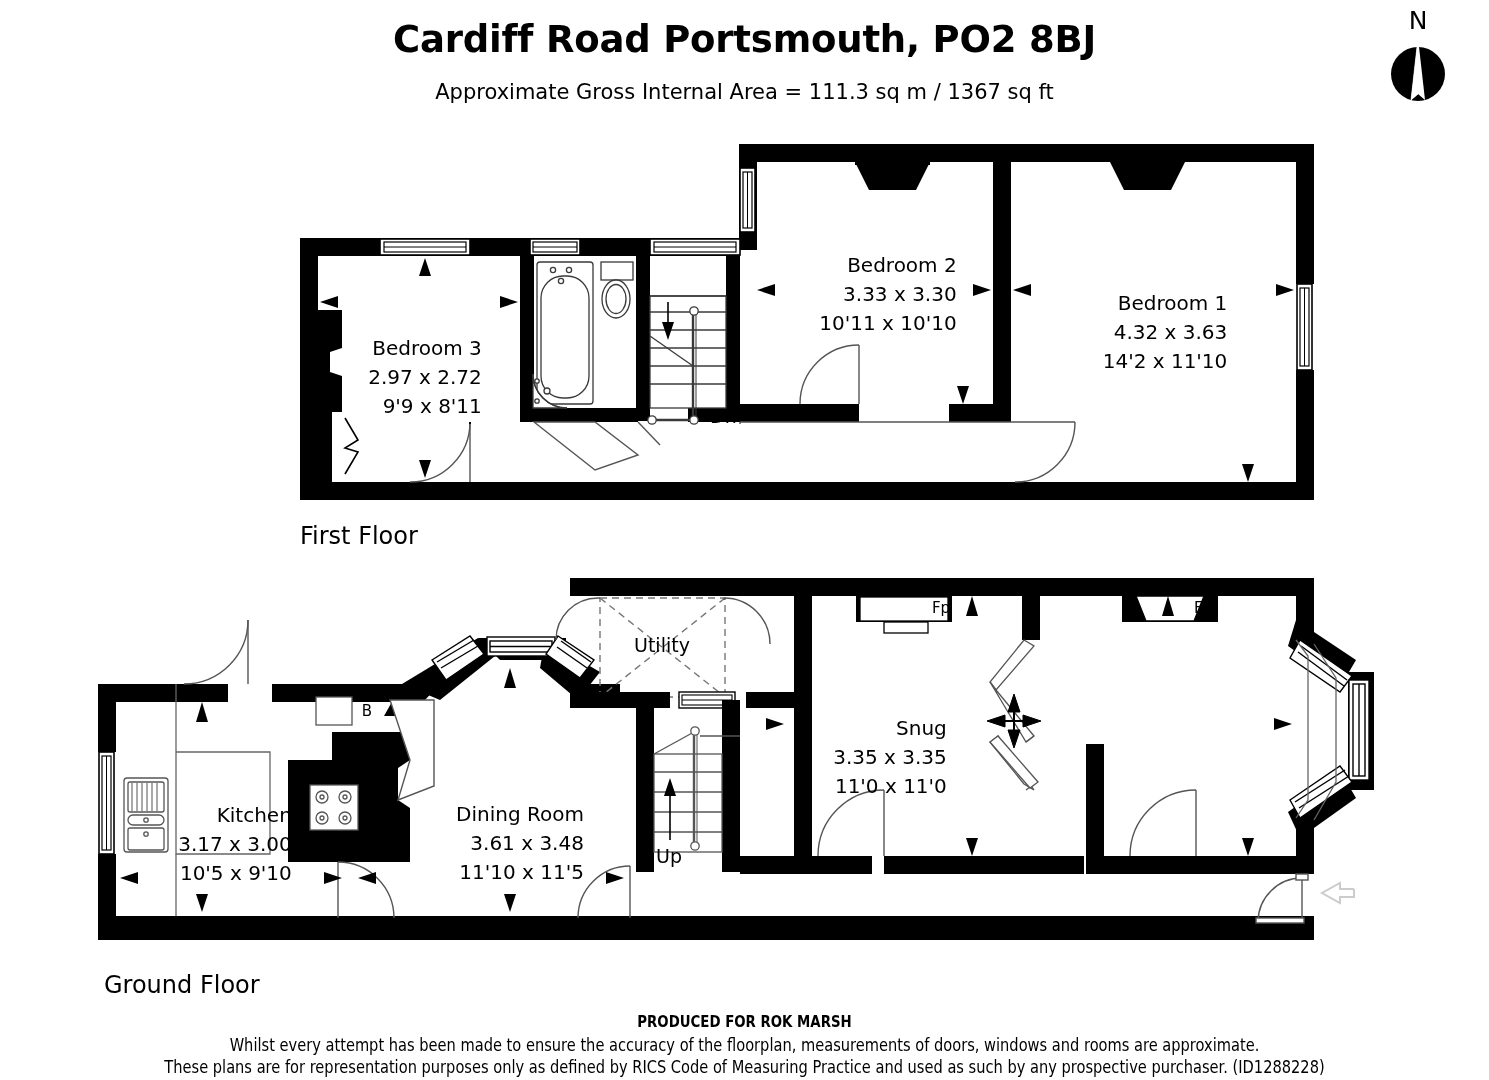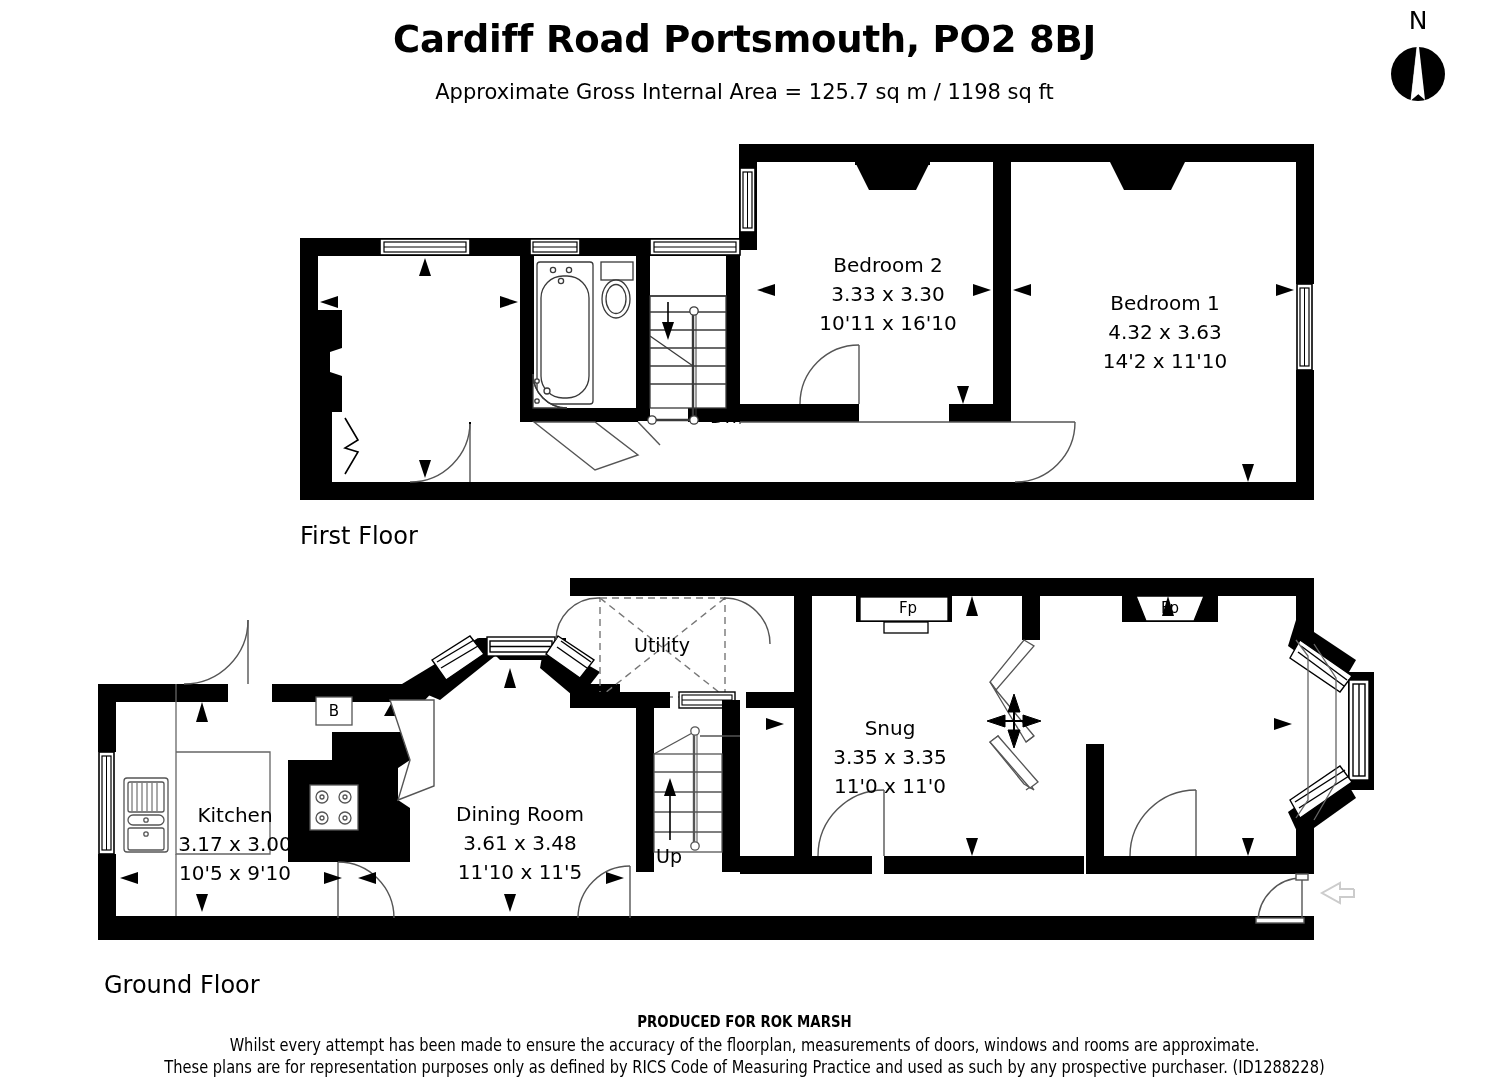--- a/index.html
+++ b/index.html
@@ -65,21 +65,21 @@
     font-size: 24px;
     font-weight: normal;
     font-family: "DejaVu Sans", sans-serif;
   }
   #first-floor-label { left: 300px; top: 522px; }
   #ground-floor-label { left: 104px; top: 971px; }
 
   
   .room-label {
     position: absolute;
-    text-align: center;
+    text-align: right;
     font-size: 20px;
     line-height: 1.45;
     font-family: "DejaVu Sans", sans-serif;
     white-space: nowrap;
     transform: translateX(-50%);
   }
   .room-label .nm { display: block; }
   .room-label .dm { display: block; }
   .room-label .df { display: block; }
   .small-label {
@@ -87,20 +87,21 @@
     font-size: 19px;
     font-family: "DejaVu Sans", sans-serif;
     white-space: nowrap;
   }
   .tiny-label {
     position: absolute;
     font-size: 15px;
     font-family: "DejaVu Sans", sans-serif;
     white-space: nowrap;
     text-align: center;
+    padding-left: 33px;
   }
 
   
   .footer {
     position: absolute;
     left: 0;
     width: 1489px;
     text-align: center;
     font-family: "DejaVu Sans", sans-serif;
     transform: scaleX(0.86);
@@ -111,21 +112,21 @@
 
   svg { display: block; }
   .plan-svg { position: absolute; left: 0; top: 0; }
 </style>
 </head>
 <body>
 
 <div id="stage">
 
   <div class="title">Cardiff Road Portsmouth, PO2 8BJ</div>
-  <div class="subtitle">Approximate Gross Internal Area = 125.7 sq m / 1198 sq ft</div>
+  <div class="subtitle">Approximate Gross Internal Area = 111.3 sq m / 1367 sq ft</div>
 
   <div class="compass">
     <div class="n-label">N</div>
     <svg width="80" height="105" viewBox="0 0 80 105">
       <circle cx="40" cy="66" r="27" fill="#000000"></circle>
       <path d="M40 30 L33 92 L40 86 Z" fill="#ffffff"></path>
       <path d="M40 30 L47 92 L40 86 Z" fill="#ffffff"></path>
       <path d="M40 30 L33 92 L40 86 Z" fill="#ffffff" stroke="#ffffff" stroke-width="0.6"></path>
     </svg>
   </div>
@@ -256,24 +257,29 @@
       <polygon points="963,404 957,386 969,386"></polygon>
       <polygon points="757,290 775,284 775,296"></polygon>
       <polygon points="991,290 973,284 973,296"></polygon>
       <polygon points="1013,290 1031,284 1031,296"></polygon>
       <polygon points="1294,290 1276,284 1276,296"></polygon>
       <polygon points="1148,162 1142,182 1154,182"></polygon>
       <polygon points="1248,482 1242,464 1254,464"></polygon>
     </g>
   </svg>
 
+  <div class="room-label" style="left:425px; top:334px;">
+    <span class="nm">Bedroom 3</span>
+    <span class="dm">2.97 x 2.72</span>
+    <span class="df">9'9 x 8'11</span>
+  </div>
   <div class="room-label" style="left:888px; top:251px;">
     <span class="nm">Bedroom 2</span>
     <span class="dm">3.33 x 3.30</span>
-    <span class="df">10'11 x 16'10</span>
+    <span class="df">10'11 x 10'10</span>
   </div>
   <div class="room-label" style="left:1165px; top:289px;">
     <span class="nm">Bedroom 1</span>
     <span class="dm">4.32 x 3.63</span>
     <span class="df">14'2 x 11'10</span>
   </div>
   <div class="small-label" style="left:710px; top:405px;">Dn</div>
 
   <div class="floor-label" id="first-floor-label">First Floor</div>
 

